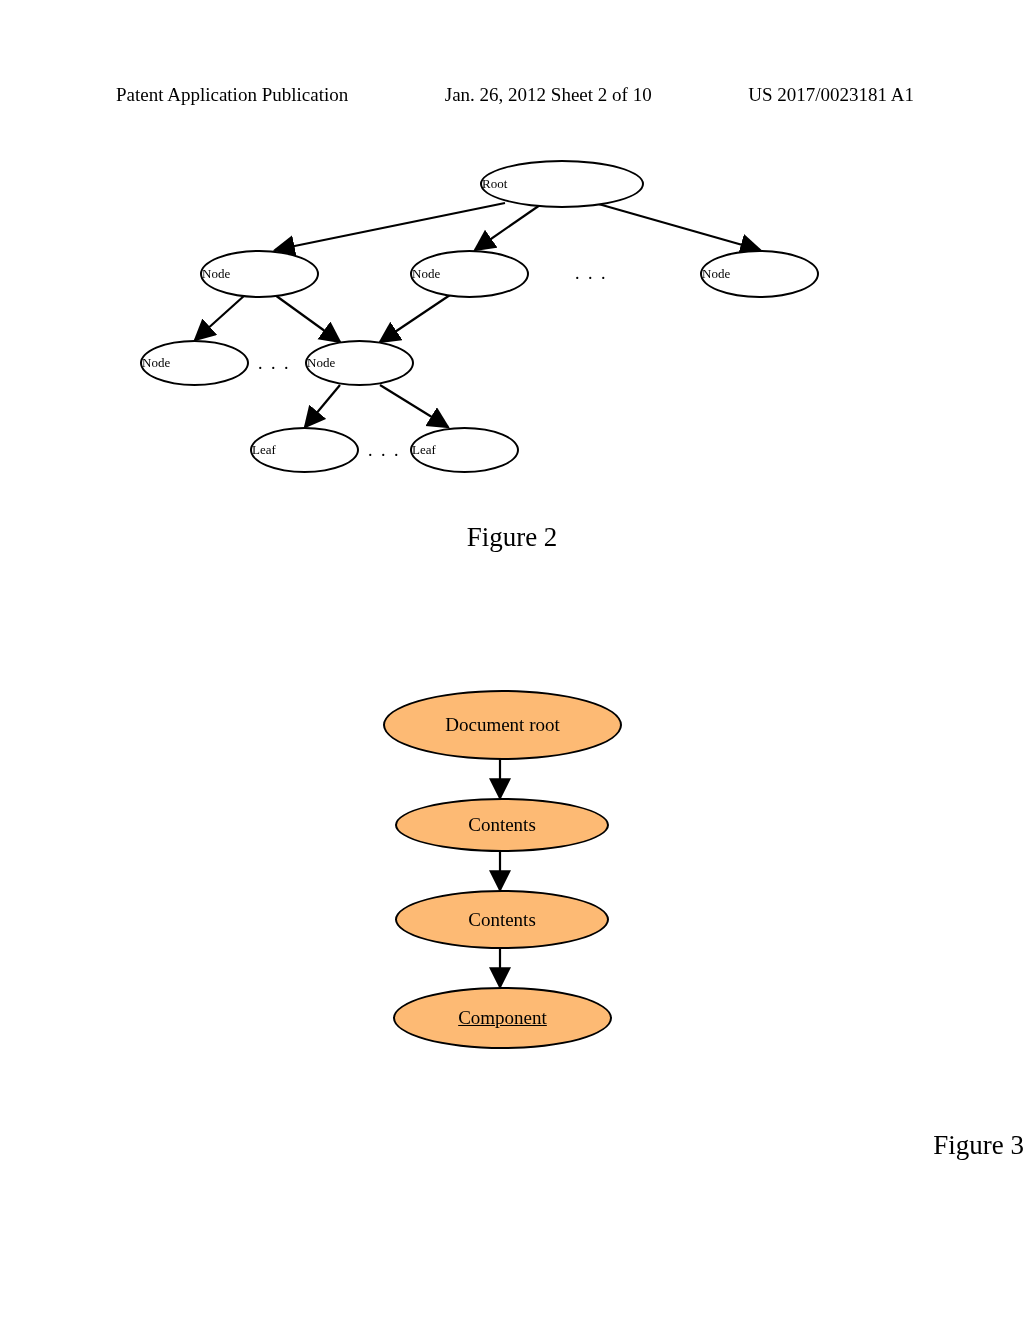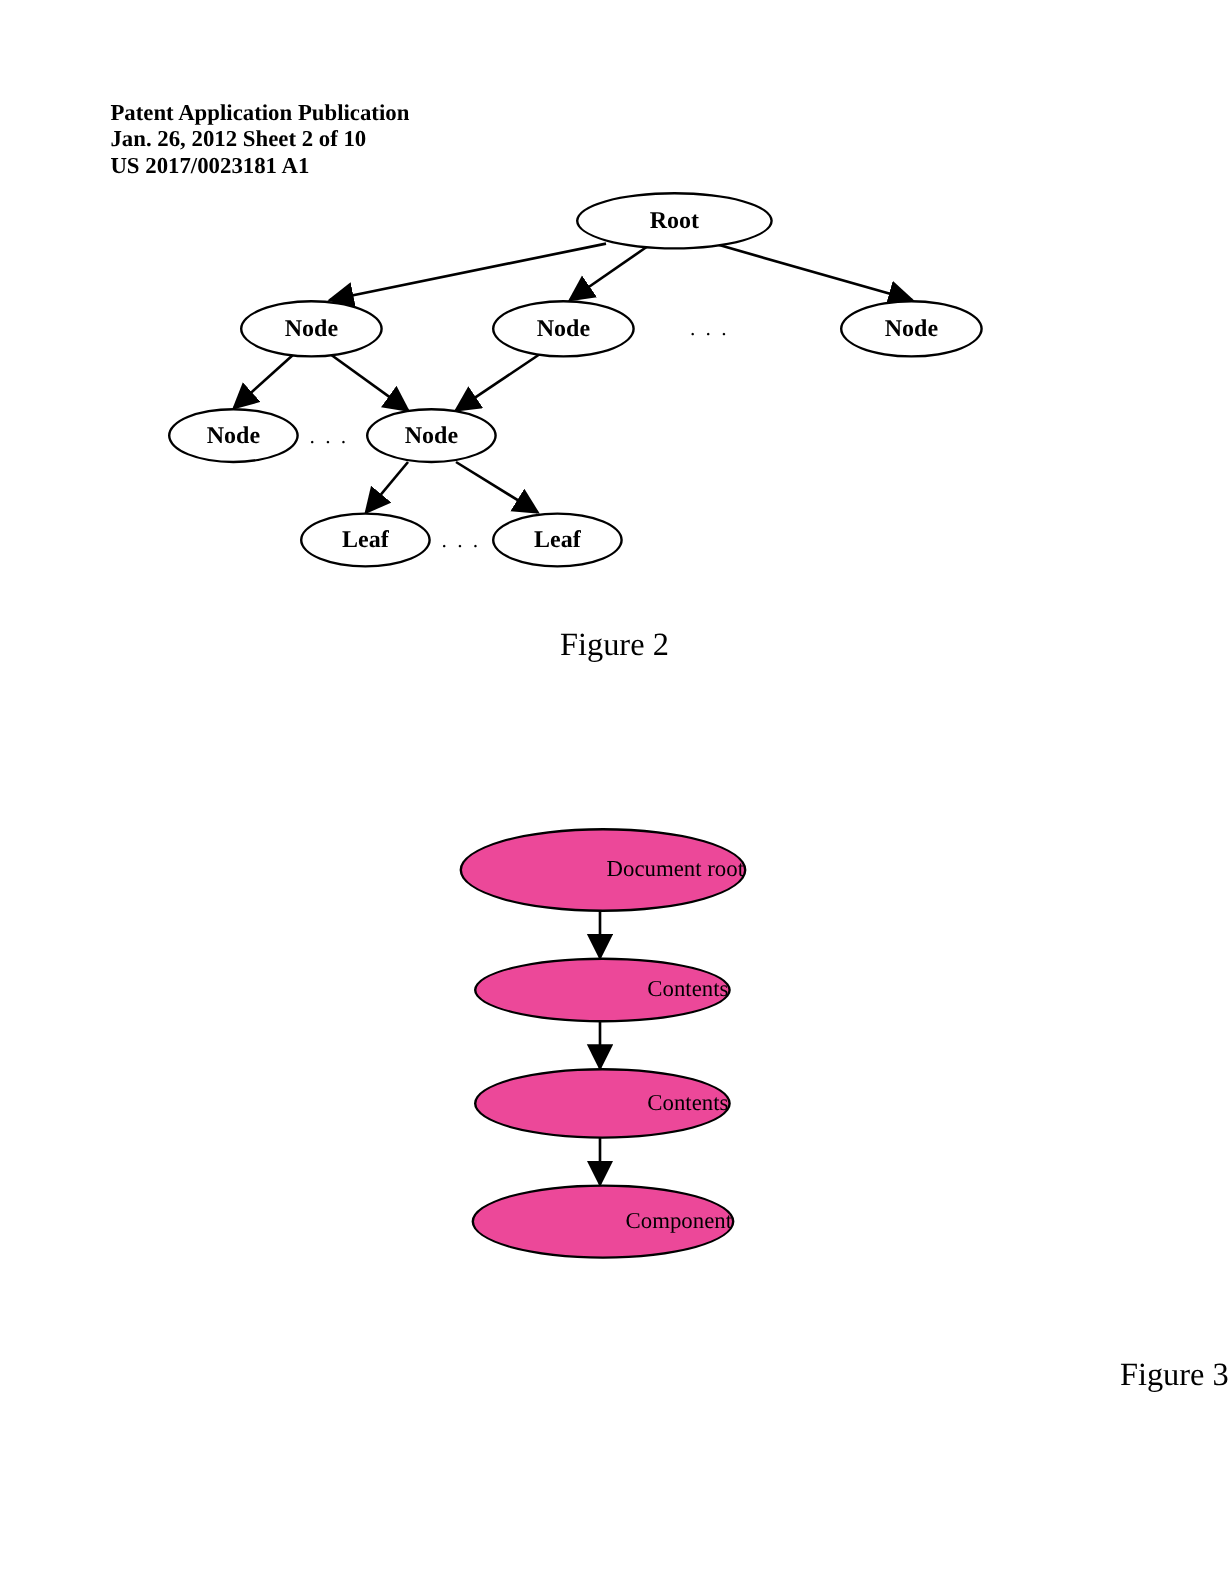--- a/index.html
+++ b/index.html
@@ -12,25 +12,24 @@
     height: 1320px;
     position: relative;
   }
   .header {
     position: absolute;
     top: 84px;
     left: 0;
     width: 1024px;
     display: flex;
     justify-content: space-between;
-    padding: 0 110px 0 92px;
+    padding: 0 110px 0 116px;
     box-sizing: border-box;
     font-size: 19px;
-    font-weight: bold;
-    flex-direction: column;
+    font-weight: normal;
   }
   .header-left { }
   .header-center { }
   .header-right { }
   .fig2 {
     position: absolute;
     top: 155px;
     left: 140px;
     width: 760px;
     height: 340px;
@@ -48,34 +47,32 @@
     text-align: center;
   }
   .fig-label.f2 { top: 522px; left: 0; width: 1024px; }
   .fig-label.f3 { top: 1130px; left: 0; width: 1024px; text-align: right; }
   .node {
     position: absolute;
     border: 2.2px solid #000;
     border-radius: 50%;
     display: flex;
     align-items: center;
-    justify-content: center;
-    font-size: 20px;
+    font-size: 13px;
     background: #fff;
-    font-weight: bold;
   }
   .node3 {
     position: absolute;
     border: 2.2px solid #000;
     border-radius: 50%;
     display: flex;
     align-items: center;
-    justify-content: flex-end;
+    justify-content: center;
     font-size: 19px;
-    background: #ec4899;
+    background: #fdba74;
   }
   .dots {
     position: absolute;
     font-size: 18px;
     letter-spacing: 2px;
   }
   svg.arrows {
     position: absolute;
     top: 0;
     left: 0;
@@ -157,17 +154,17 @@
   </svg>
   <div class="node3" style="left:68px; top:0px; width:235px; height:66px;">
     <span>Document root</span>
   </div>
   <div class="node3" style="left:80px; top:108px; width:210px; height:50px;">
     <span>Contents</span>
   </div>
   <div class="node3" style="left:80px; top:200px; width:210px; height:55px;">
     <span>Contents</span>
   </div>
-  <div class="node3" style="left:78px; top:297px; width:215px; height:58px;">
+  <div class="node3" style="left:78px; top:297px; width:215px; height:58px;text-decoration:underline;">
     <span>Component</span>
   </div>
 </div>
 <div class="fig-label f3">Figure 3</div>
 
 </body></html>

